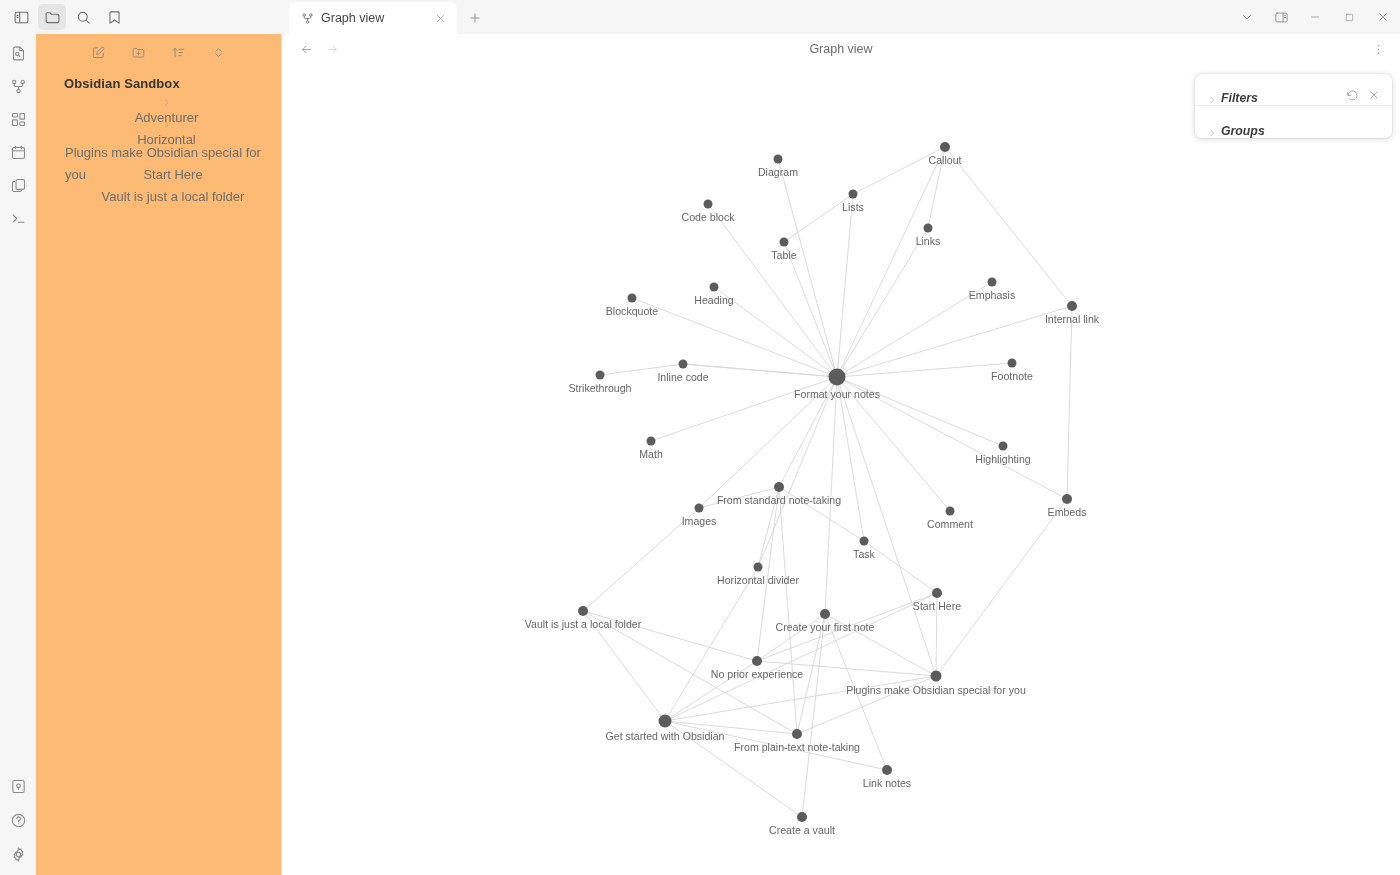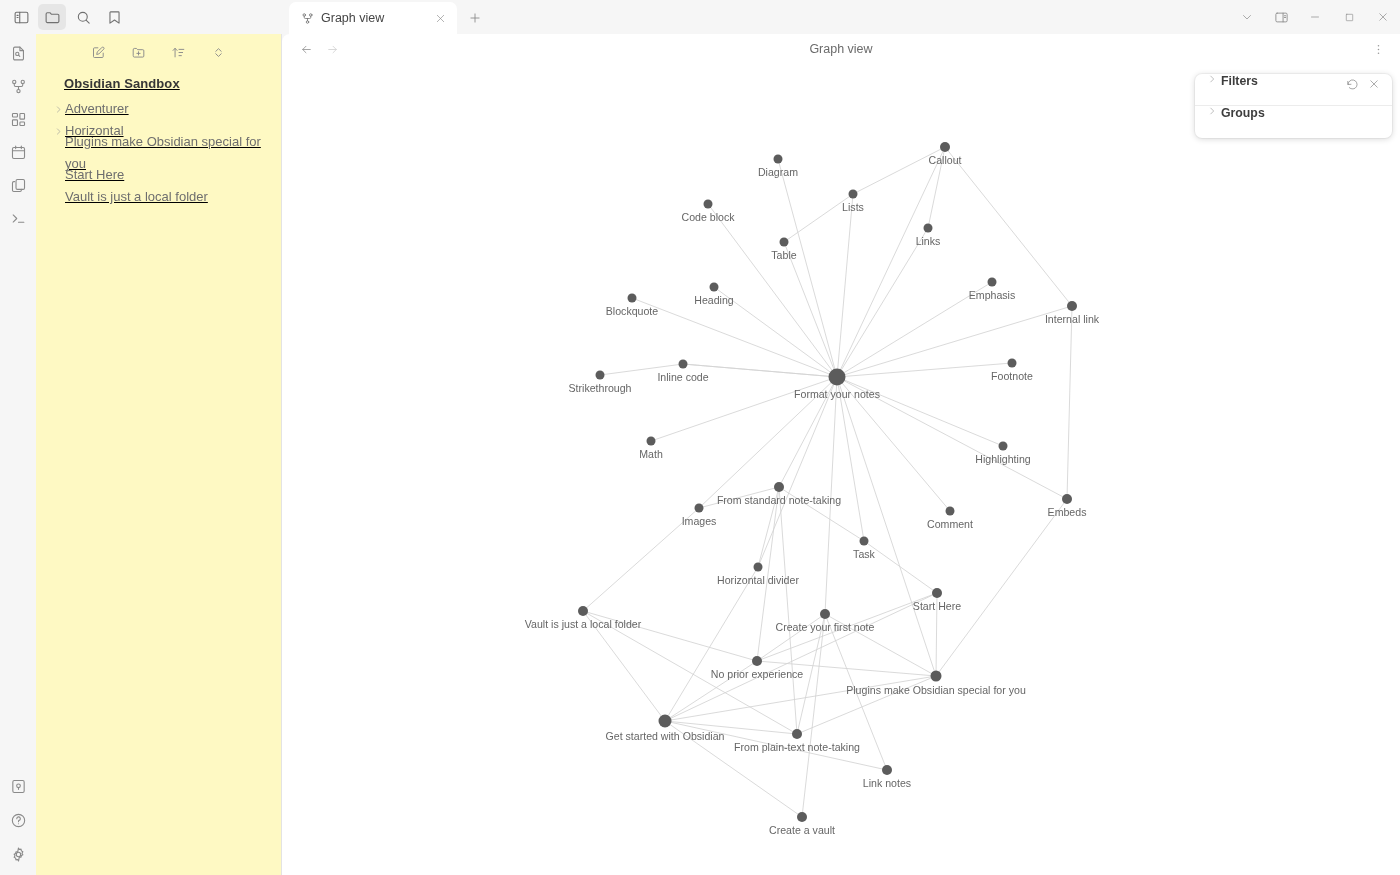--- a/index.html
+++ b/index.html
@@ -34,34 +34,34 @@
   .tb-btn {
     width: 28px; height: 26px; display: flex; align-items: center; justify-content: center;
     border-radius: 5px; cursor: pointer;
   }
   .tb-btn.active { background: #e6e6e6; }
   .tb-btn svg { stroke: #707070; fill: none; stroke-width: 1.55; stroke-linecap: round; stroke-linejoin: round; }
 
   
   #sidebar {
     position: absolute; left: 36px; top: 34px; width: 246px; height: 841px;
-    background: #fef9c3; border-right: 1px solid #e3e3e3; text-decoration: underline;
+    background: #fdba74; border-right: 1px solid #e3e3e3;
   }
   #sb-tools { height: 30px; display: flex; align-items: center; justify-content: center; gap: 18px; padding-top: 6px; }
   .sb-tool { width: 22px; height: 22px; display: flex; align-items: center; justify-content: center; cursor: pointer; border-radius: 4px; }
   .sb-tool svg { stroke: #8a8a8a; fill: none; stroke-width: 1.5; stroke-linecap: round; stroke-linejoin: round; }
 
   #sb-tree { padding: 8px 0 0 0; }
   .vault-title {
     font-size: 13px; font-weight: bold; color: #363636;
     padding: 3px 0 6px 28px; line-height: 17px; letter-spacing: .1px;
   }
   .tree-row {
     display: flex; align-items: center; height: 22px; padding-left: 16px;
-    font-size: 13px; color: #6e6e6e; cursor: pointer; line-height: 22px;
+    font-size: 13px; color: #6e6e6e; cursor: pointer; line-height: 22px; flex-direction: column;
   }
   .tree-row .chev { width: 12px; display: inline-flex; align-items: center; justify-content: center; margin-right: 1px; }
   .tree-row .chev svg { stroke: #9a9a9a; fill: none; stroke-width: 1.7; stroke-linecap: round; stroke-linejoin: round; }
   .tree-row .tlabel { padding-left: 0px; }
   .tree-row.leaf { padding-left: 29px; }
 
   
   #tabbar {
     position: absolute; left: 282px; top: 0; width: 1118px; height: 34px;
     background: #f6f6f6; display: flex; align-items: flex-end;
@@ -109,22 +109,22 @@
   .glabel { fill: #666666; font-family: "Liberation Sans", sans-serif; font-size: 10.6px; text-anchor: middle; }
 
   
   #gpanel {
     position: absolute; right: 8px; top: 40px; width: 197px;
     background: #ffffff; border-radius: 7px;
     box-shadow: 0 1px 6px rgba(0,0,0,.16), 0 0 0 1px rgba(0,0,0,.035);
     overflow: hidden;
   }
   .gsec {
-    height: 32px; display: flex; align-items: flex-start; padding: 0 8px 0 10px;
-    border-bottom: 1px solid #ececec; cursor: pointer;
+    height: 32px; display: flex; align-items: flex-end; padding: 0 8px 0 10px;
+    border-bottom: 1px solid #ececec; cursor: pointer; font-style: italic;
   }
   .gsec:last-child { border-bottom: none; }
   .gsec .gchev { width: 13px; display: flex; align-items: center; justify-content: center; }
   .gsec .gchev svg { stroke: #a3a3a3; fill: none; stroke-width: 1.7; stroke-linecap: round; stroke-linejoin: round; }
   .gsec .gtitle { font-size: 12.3px; font-weight: bold; color: #3d3d3d; margin-left: 3px; flex: 1; }
   .gsec .gact { display: flex; gap: 2px; }
   .gicon { width: 20px; height: 20px; display: flex; align-items: center; justify-content: center; border-radius: 4px; cursor: pointer; }
   .gicon svg { stroke: #8a8a8a; fill: none; stroke-width: 1.4; stroke-linecap: round; stroke-linejoin: round; }
 </style>
 </head>

